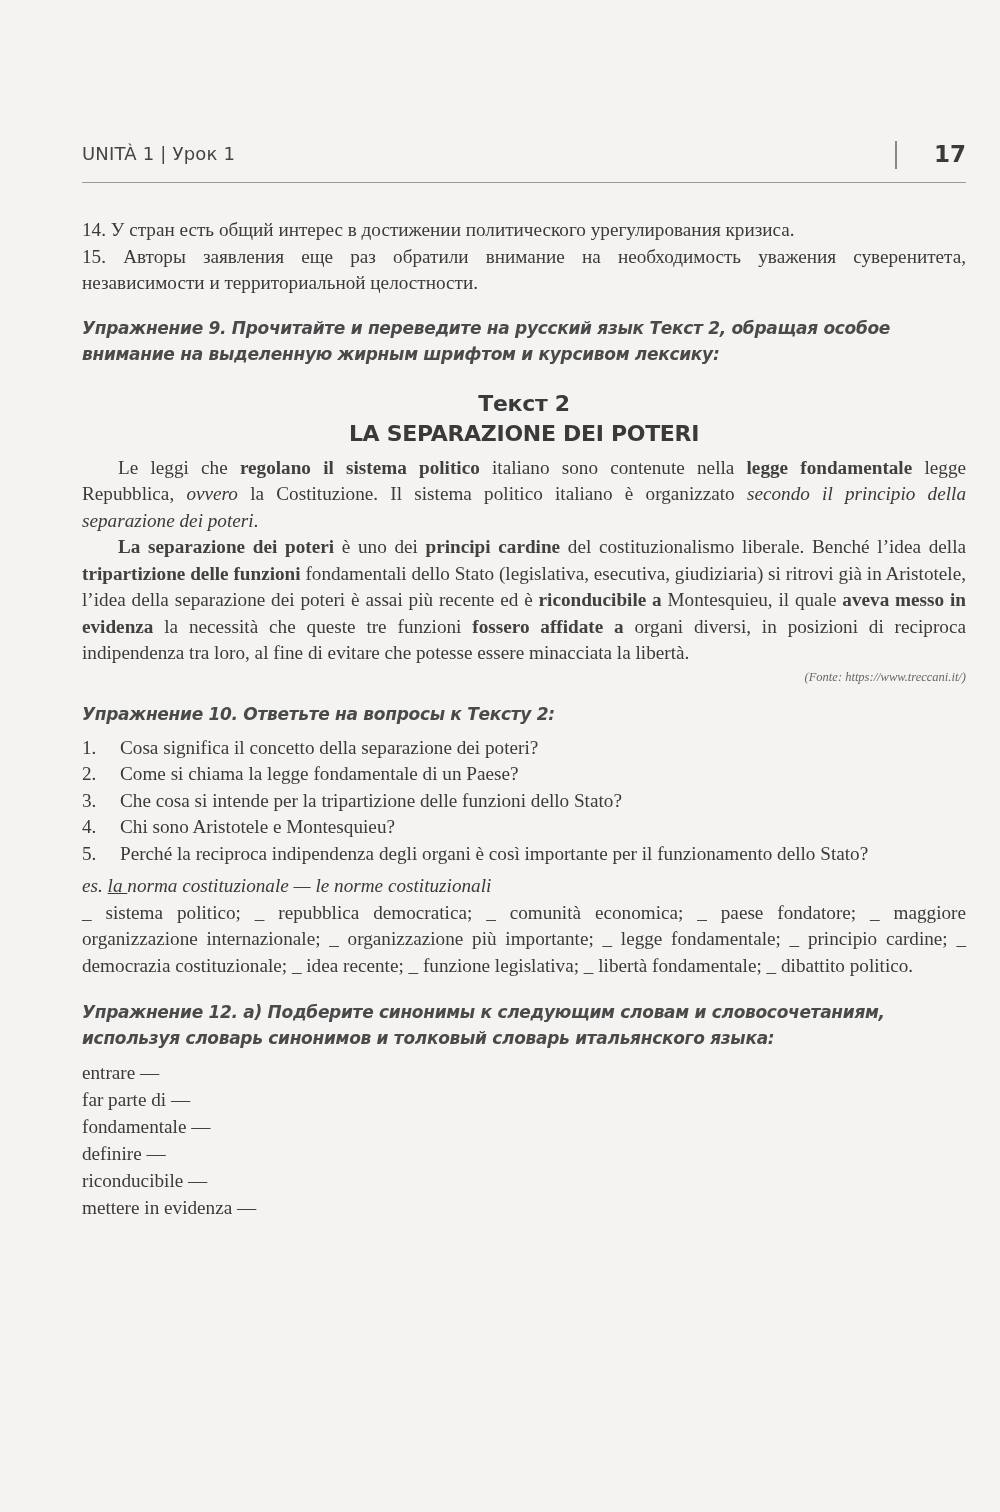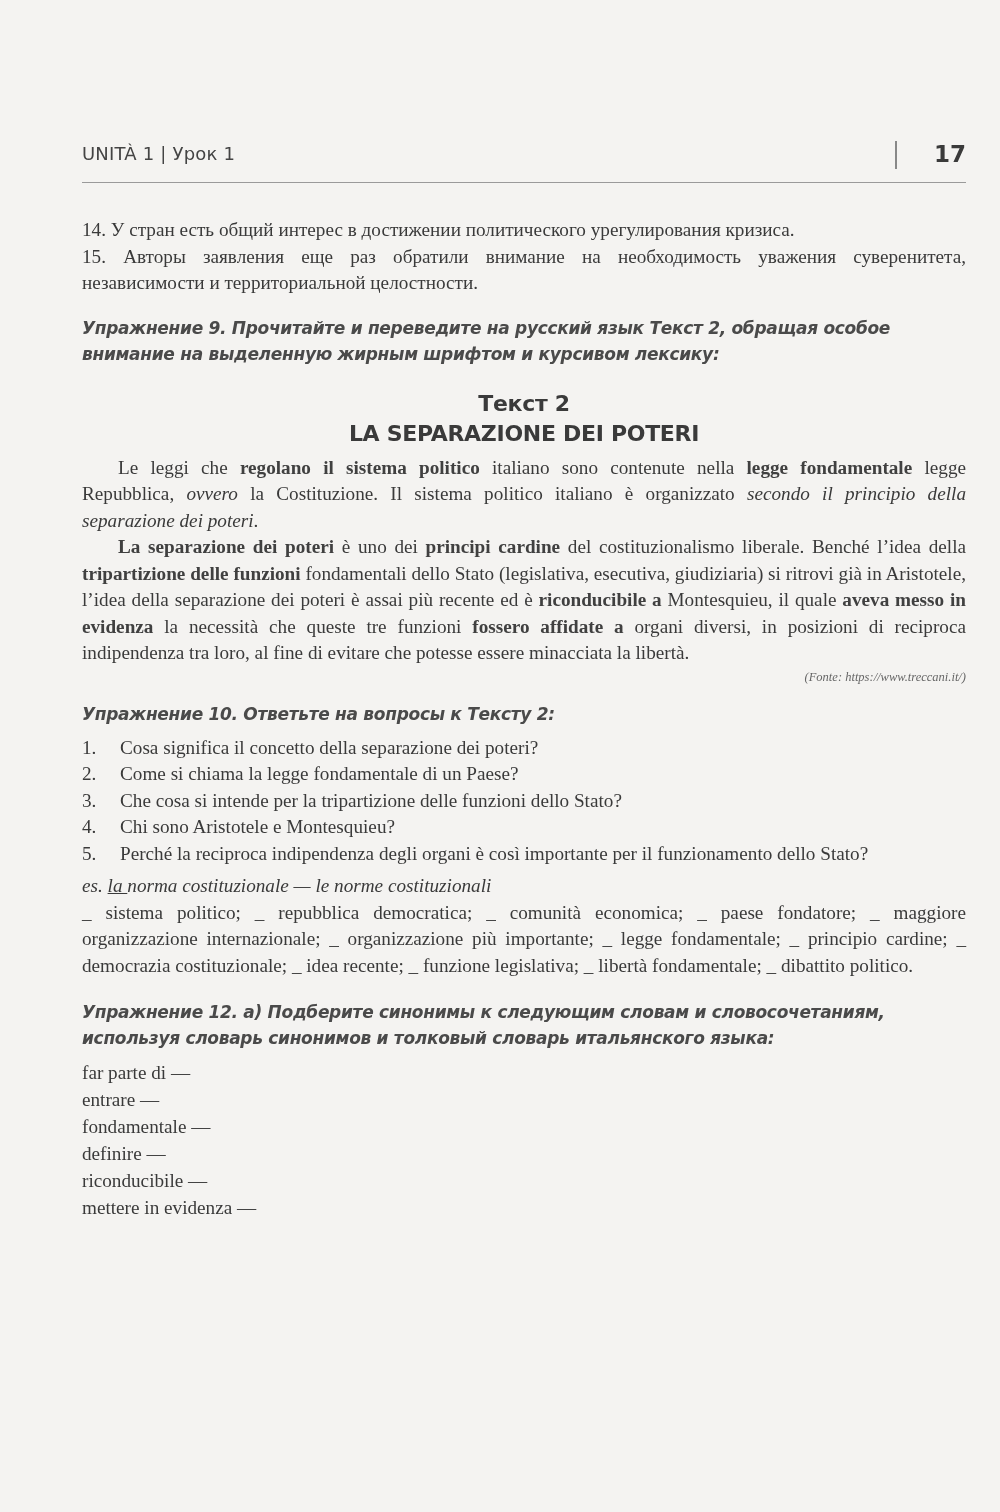--- a/index.html
+++ b/index.html
@@ -98,22 +98,22 @@
       <li><span class="n">5.</span><span>Perché la reciproca indipendenza degli organi è così importante per il funzionamento dello Stato?</span></li>
     </ol>
 
 
     <p class="example" style="margin-top:6px;"><span>es. </span><span class="under">la </span><span>norma costituzionale — le norme costituzionali</span></p>
     <p class="items">_ sistema politico; _ repubblica democratica; _ comunità economica; _ paese fondatore; _ maggiore organizzazione internazionale; _ organizzazione più importante; _ legge fondamentale; _ principio cardine; _ democrazia costituzionale; _ idea recente; _ funzione legislativa; _ libertà fondamentale; _ dibattito politico.</p>
 
     <p class="ex-title" style="margin-top:20px;">Упражнение 12. а) Подберите синонимы к следующим словам и словосочетаниям, используя словарь синонимов и толковый словарь итальянского языка:</p>
 
     <div class="syn-list" style="margin-top:8px;">
+      <div>entrare —</div>
       <div>far parte di —</div>
-      <div>entrare —</div>
       <div>fondamentale —</div>
       <div>definire —</div>
       <div>riconducibile —</div>
       <div>mettere in evidenza —</div>
     </div>
 
   </div>
 </div>
 
 </body></html>

